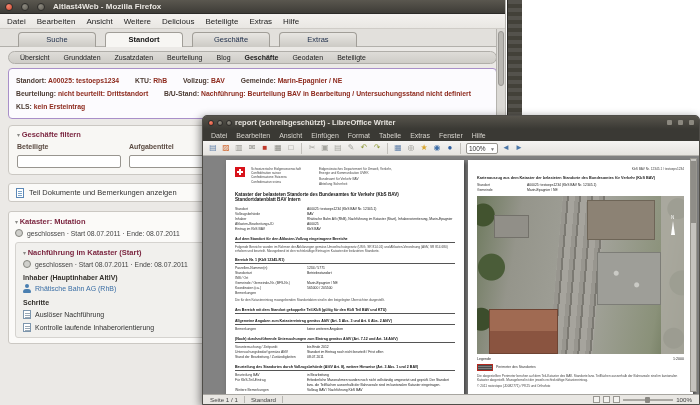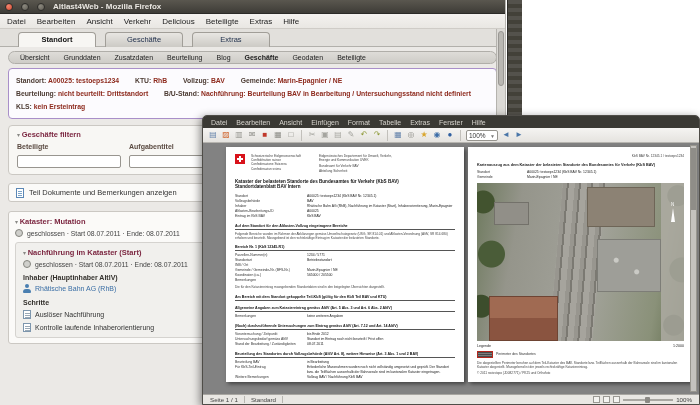--- a/index.html
+++ b/index.html
@@ -145,28 +145,29 @@
   <div class="ff-title">
     <span class="wbtn close"></span>
     <span class="wbtn gray"></span>
     <span class="wbtn gray"></span>
     <span>Altlast4Web - Mozilla Firefox</span>
   </div>
   <div class="ff-menubar">
     <span>Datei</span>
     <span>Bearbeiten</span>
     <span>Ansicht</span>
-    <span>Verkehr</span>
+    <span>Weitere</span>
     <span>Delicious</span>
     <span>Beteiligte</span>
     <span>Extras</span>
     <span>Hilfe</span>
   </div>
 
   <div class="tabstrip">
+    <div class="tab">Suche</div>
     <div class="tab active">Standort</div>
     <div class="tab">Geschäfte</div>
     <div class="tab">Extras</div>
   </div>
 
   <div class="subnav">
     <span>Übersicht</span>
     <span>Grunddaten</span>
     <span>Zusatzdaten</span>
     <span>Beurteilung</span>
@@ -243,20 +244,30 @@
   </div>
 
   <div class="ff-scroll">
       <div class="thumb"></div>
     </div>
 </div>
 
 <div class="darkstrip"></div>
 
 <div class="lo">
+  <div class="lo-title">
+    <span class="wbtn close"></span>
+    <span class="wbtn gray"></span>
+    <span class="wbtn gray"></span>
+    <span>report (schreibgeschützt) - LibreOffice Writer</span>
+    <span class="spacer"></span>
+    <span class="trayicon"></span>
+    <span class="trayicon"></span>
+    <span class="trayicon"></span>
+  </div>
   <div class="lo-menu">
     <span>Datei</span>
     <span>Bearbeiten</span>
     <span>Ansicht</span>
     <span>Einfügen</span>
     <span>Format</span>
     <span>Tabelle</span>
     <span>Extras</span>
     <span>Fenster</span>
     <span>Hilfe</span>

